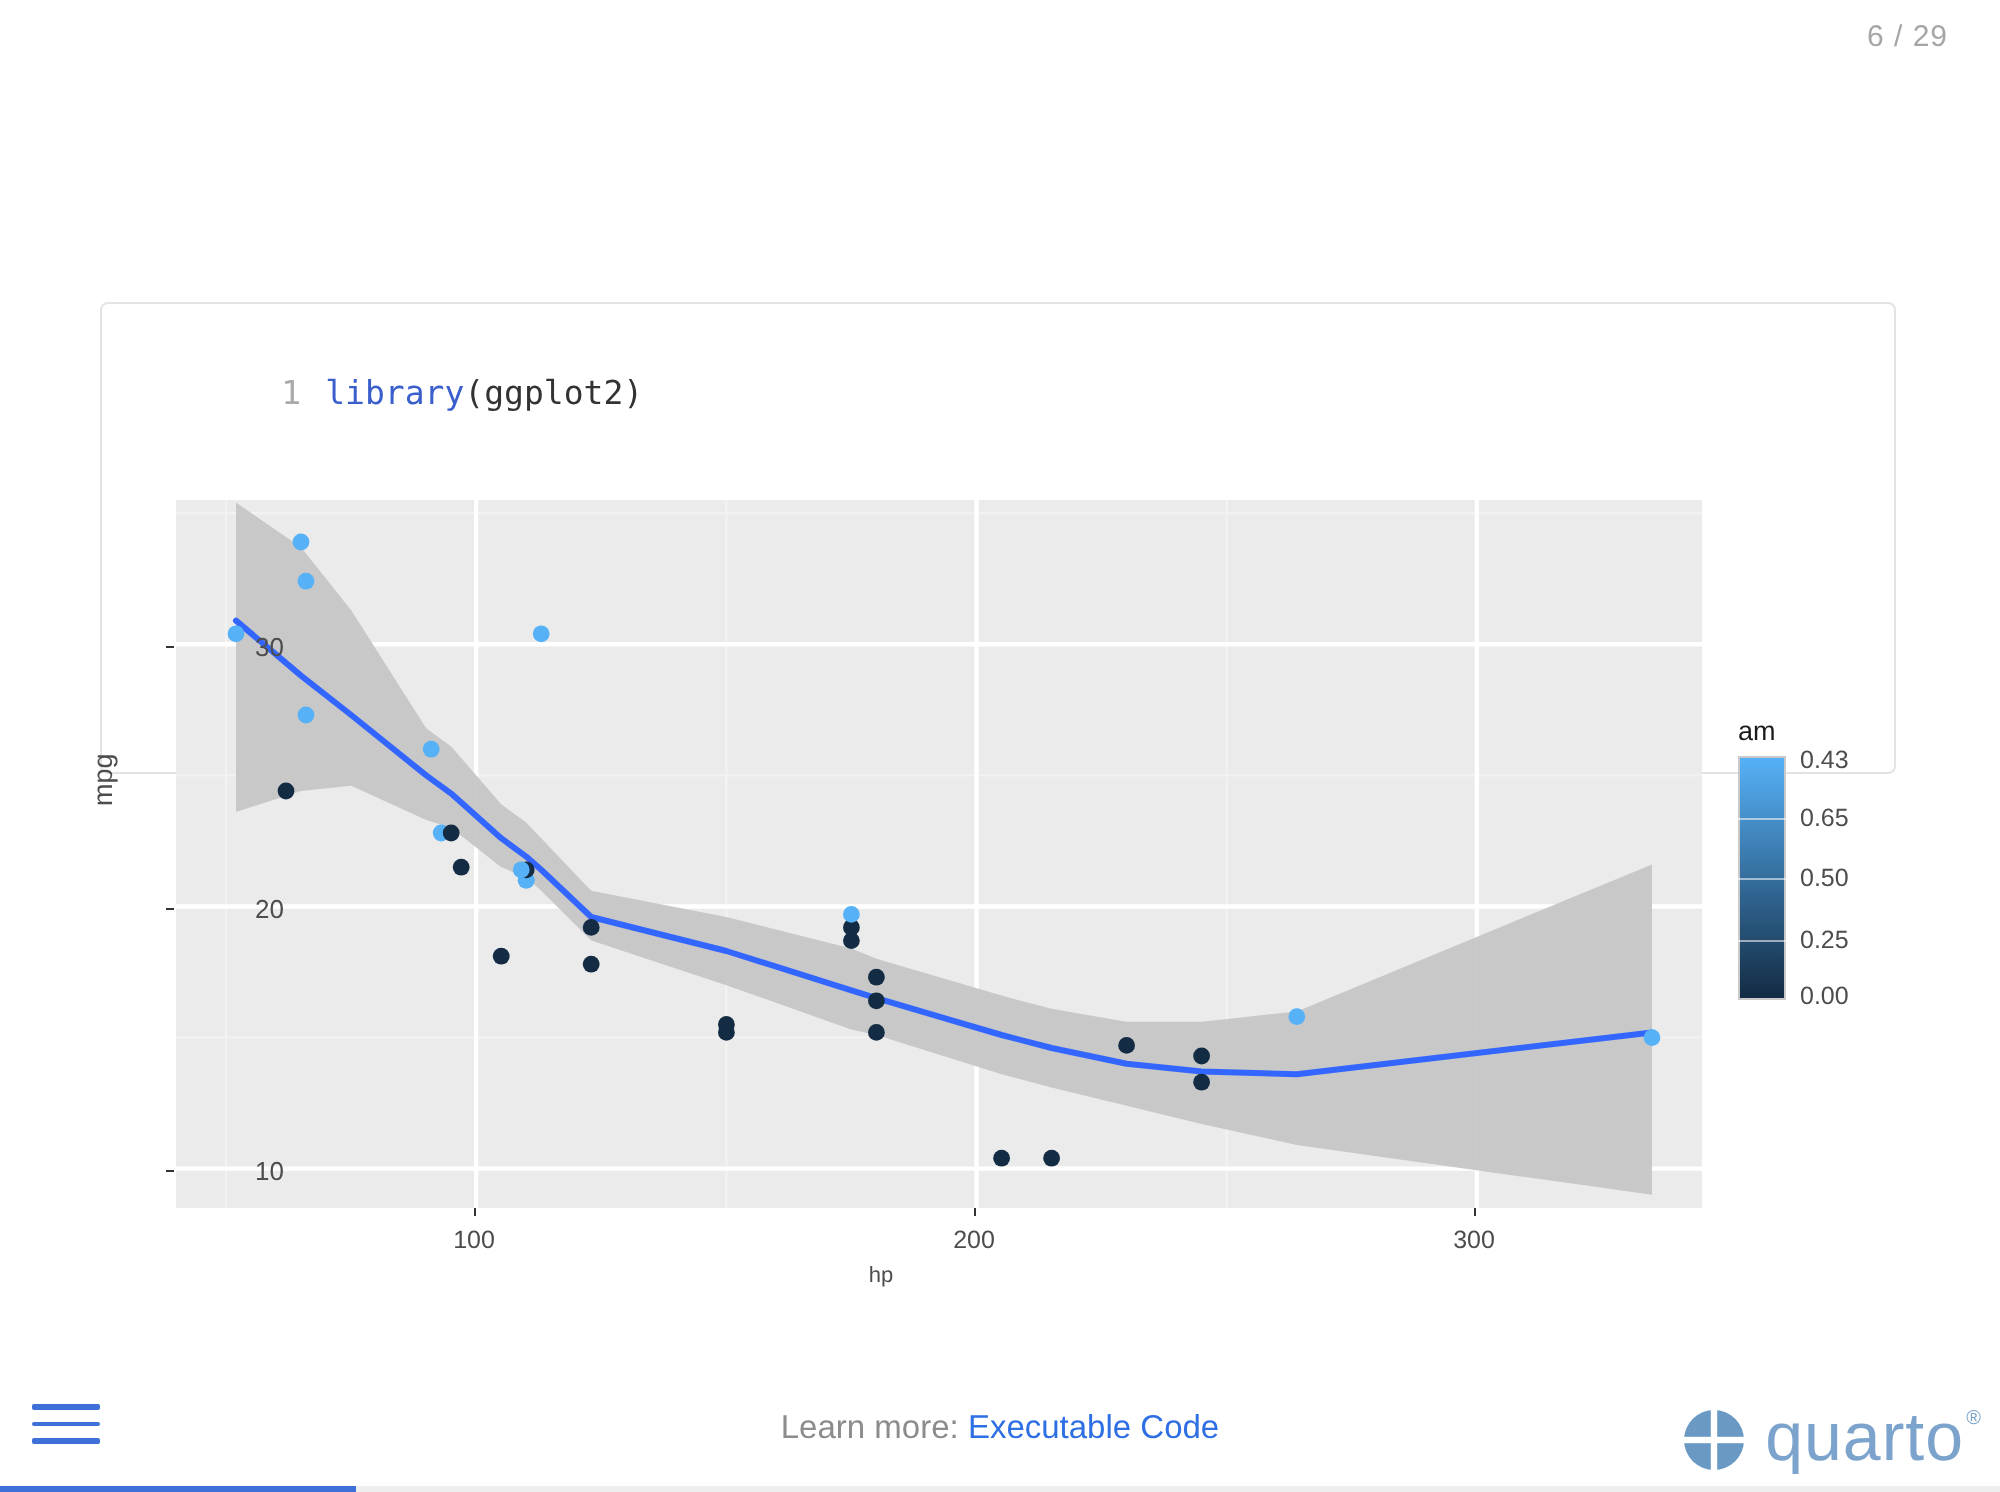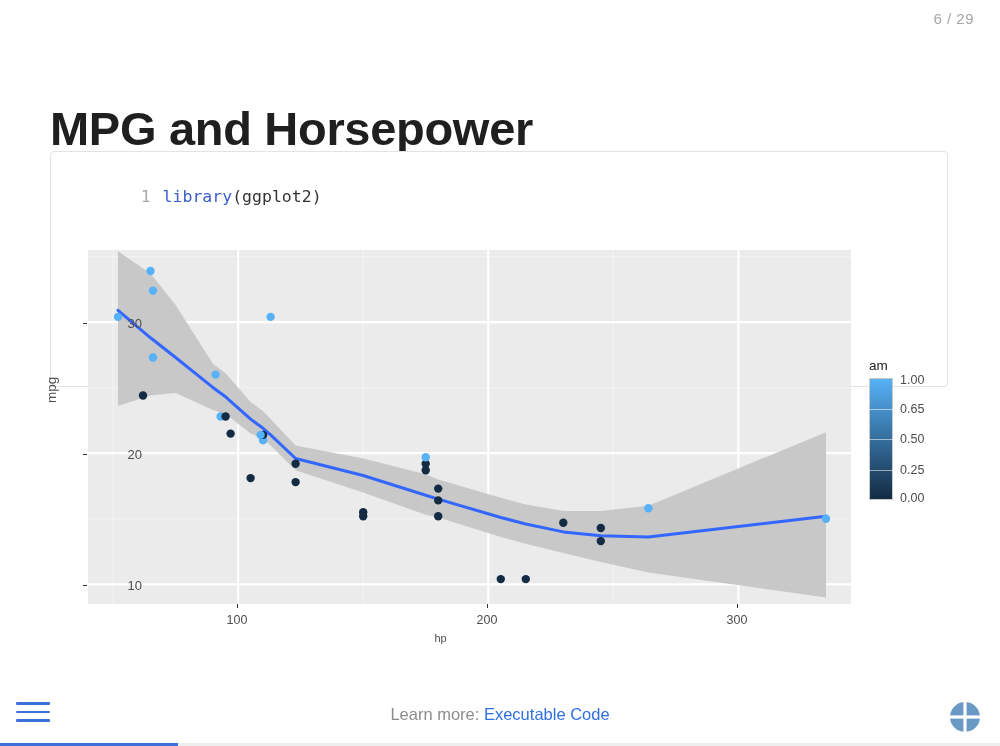--- a/index.html
+++ b/index.html
@@ -223,21 +223,20 @@
     background: #3f6fd8;
   }
 </style>
 </head>
 <body>
 
 <div id="slide">
 
   <div id="page-counter">6 / 29</div>
 
-  <h1 id="slide-title">MPG and Horsepower</h1>
 
   <div id="code-block">
     <div class="code-line">
       <span class="ln">1</span><span class="tok-fn">library</span><span class="tok-plain">(ggplot2)</span>
     </div>
     <div class="code-line">
       <span class="ln">2</span><span class="tok-fn">ggplot</span><span class="tok-plain">(mtcars, aes(hp, mpg, </span><span class="tok-arg">color</span><span class="tok-plain"> = am)) +</span>
     </div>
     <div class="code-line">
       <span class="ln">3</span><span class="tok-plain">  </span><span class="tok-fn">geom_point</span><span class="tok-plain">() +  </span><span class="tok-fn">geom_smooth</span><span class="tok-plain">(</span><span class="tok-arg">formula</span><span class="tok-op"> = </span><span class="tok-var">y</span><span class="tok-op"> ~ </span><span class="tok-var">x</span><span class="tok-plain">, </span><span class="tok-arg">method</span><span class="tok-op"> = </span><span class="tok-str">"loess"</span><span class="tok-plain">)</span>
@@ -313,21 +312,21 @@
     <div class="xtick-label" style="left:687px">300</div>
     <div id="xlab">hp</div>
 
     <div id="legend">
       <div id="legend-title">am</div>
       <div id="legend-bar-wrap">
         <div id="legend-bar" style="background: linear-gradient(rgb(86, 177, 247), rgb(19, 43, 67));"></div>
         <div class="legend-tick" style="top:30.5px"></div>
         <div class="legend-tick" style="top:61px"></div>
         <div class="legend-tick" style="top:91.5px"></div>
-        <div class="legend-label" style="top:2px">1.00</div>
+        <div class="legend-label" style="top:2px">0.43</div>
         <div class="legend-label" style="top:30.5px">0.65</div>
         <div class="legend-label" style="top:61px">0.50</div>
         <div class="legend-label" style="top:91.5px">0.25</div>
         <div class="legend-label" style="top:120px">0.00</div>
       </div>
     </div>
   </div>
 
   <div id="footer">
     <div id="menu-btn">
@@ -338,19 +337,23 @@
     <div id="footer-center">
       <span>Learn more:</span>
       <a href="#">Executable Code</a>
     </div>
     <div id="quarto-logo">
       <svg width="34" height="34" viewBox="0 0 34 34">
         <circle cx="17" cy="17" r="15" fill="#6a9ac4"></circle>
         <rect x="15.4" y="1" width="3.2" height="32" fill="#ffffff"></rect>
         <rect x="1" y="15.4" width="32" height="3.2" fill="#ffffff"></rect>
       </svg>
+      <div id="quarto-word">
+        <span>quarto</span>
+        <span id="quarto-reg">®</span>
+      </div>
     </div>
     <div id="progress-track">
       <div id="progress-fill" style="width: 17.8%;"></div>
     </div>
   </div>
 
 </div>
 
 </body></html>

